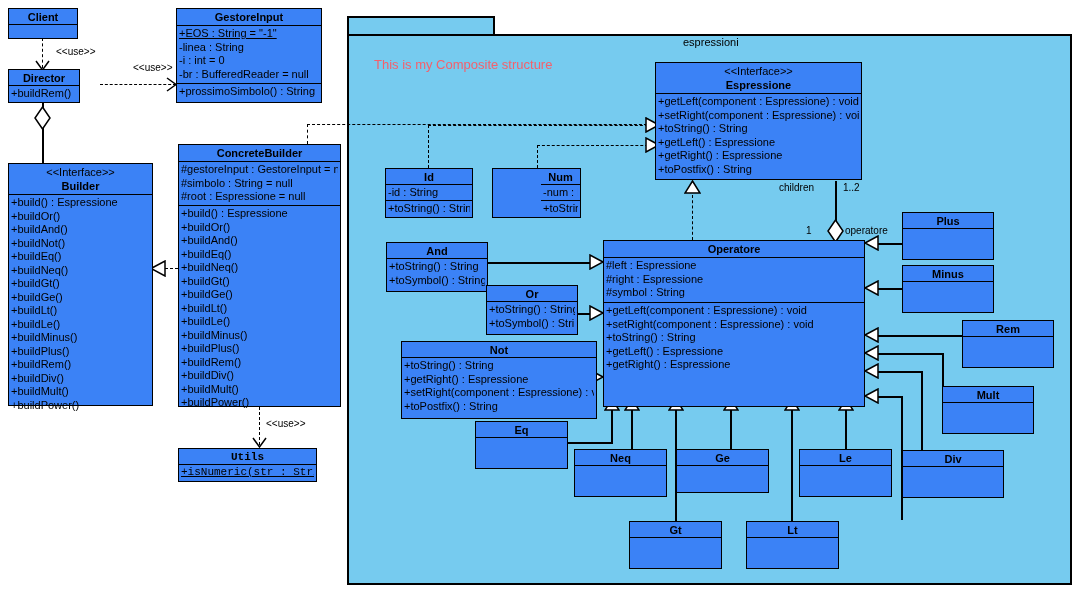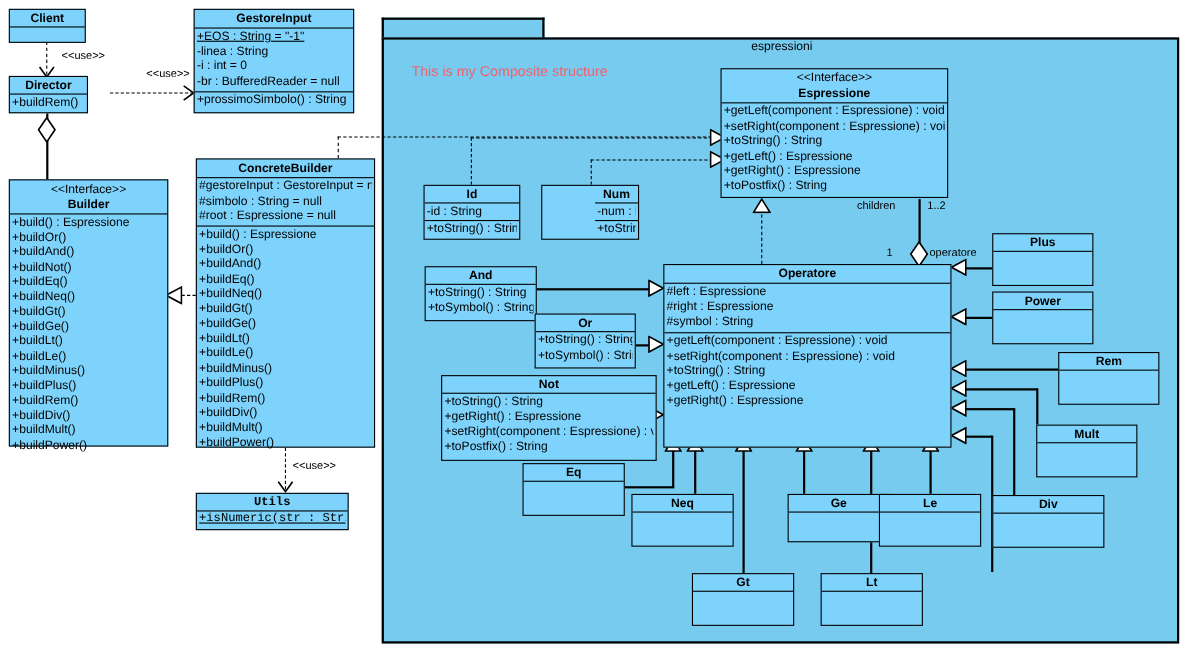--- a/index.html
+++ b/index.html
@@ -8,21 +8,21 @@
   #stage{position:absolute;left:0;top:0;width:1082px;height:600px;}
 
   
   .pkg-body{position:absolute;background:#76CBEF;border:2px solid #000;box-sizing:border-box;}
   .pkg-tab{position:absolute;background:#76CBEF;border:2px solid #000;border-bottom:none;box-sizing:border-box;}
   .pkg-label{position:absolute;font-size:11px;color:#000;white-space:nowrap;}
   .note-red{position:absolute;font-size:13px;color:#F4606C;white-space:nowrap;}
 
   
   .cls{position:absolute;box-sizing:border-box;border:1.5px solid #000;
-       background:#7dd3fc;}
+       background:#3b82f6;}
   .cls .hdr{box-sizing:border-box;border-bottom:1.5px solid #000;
             text-align:center;font-weight:bold;font-size:11px;color:#000;
             line-height:14px;padding:1px 2px;white-space:nowrap;overflow:hidden;}
   .cls .hdr .stereo{display:block;font-weight:normal;font-size:11px;line-height:14px;}
   .cls .comp{box-sizing:border-box;padding:1px 2px;}
   .cls .comp.sep{border-bottom:1.5px solid #000;}
   .cls .row{font-size:11px;line-height:13.5px;color:#000;white-space:nowrap;overflow:hidden;}
   .cls .row.u{text-decoration:underline;}
 
   
@@ -399,21 +399,21 @@
       <div class="row">+getRight() : Espressione</div>
     </div>
   </div>
 
   <div class="cls" style="left:902px;top:212px;width:92px;height:48px;">
     <div class="hdr" style="height:16px;">Plus</div>
     <div class="comp" style="height:30px;"></div>
   </div>
 
   <div class="cls" style="left:902px;top:265px;width:92px;height:48px;">
-    <div class="hdr" style="height:16px;">Power</div>
+    <div class="hdr" style="height:16px;">Minus</div>
     <div class="comp" style="height:30px;"></div>
   </div>
 
   <div class="cls" style="left:962px;top:320px;width:92px;height:48px;">
     <div class="hdr" style="height:16px;">Rem</div>
     <div class="comp" style="height:30px;"></div>
   </div>
 
   <div class="cls" style="left:942px;top:386px;width:92px;height:48px;">
     <div class="hdr" style="height:16px;">Mult</div>
@@ -428,21 +428,21 @@
   <div class="cls" style="left:475px;top:421px;width:93px;height:48px;">
     <div class="hdr" style="height:16px;">Eq</div>
     <div class="comp" style="height:30px;"></div>
   </div>
 
   <div class="cls" style="left:574px;top:449px;width:93px;height:48px;">
     <div class="hdr" style="height:16px;">Neq</div>
     <div class="comp" style="height:30px;"></div>
   </div>
 
-  <div class="cls" style="left:716px;top:449px;width:93px;height:44px;">
+  <div class="cls" style="left:676px;top:449px;width:93px;height:44px;">
     <div class="hdr" style="height:16px;">Ge</div>
     <div class="comp" style="height:26px;"></div>
   </div>
 
   <div class="cls" style="left:799px;top:449px;width:93px;height:48px;">
     <div class="hdr" style="height:16px;">Le</div>
     <div class="comp" style="height:30px;"></div>
   </div>
 
   <div class="cls" style="left:629px;top:521px;width:93px;height:48px;">

